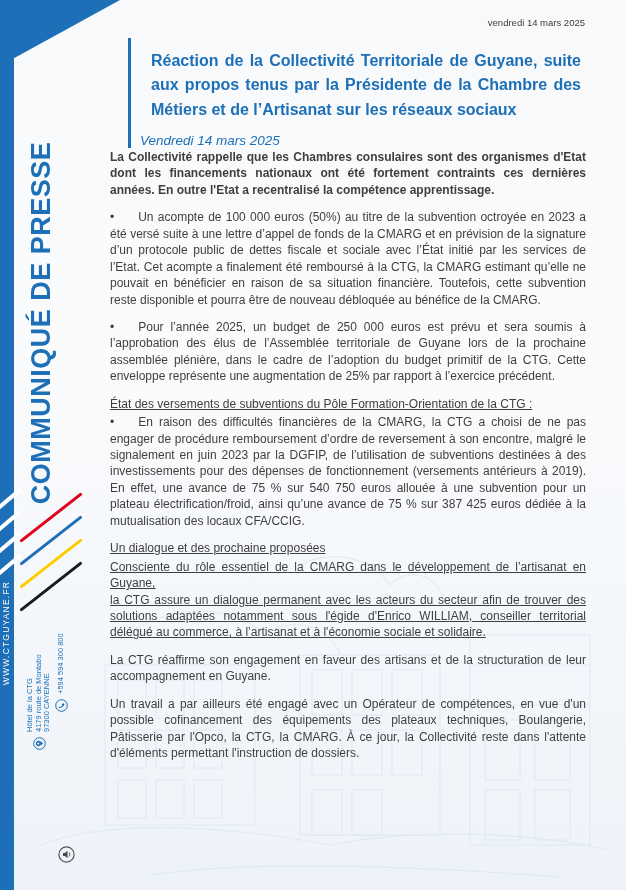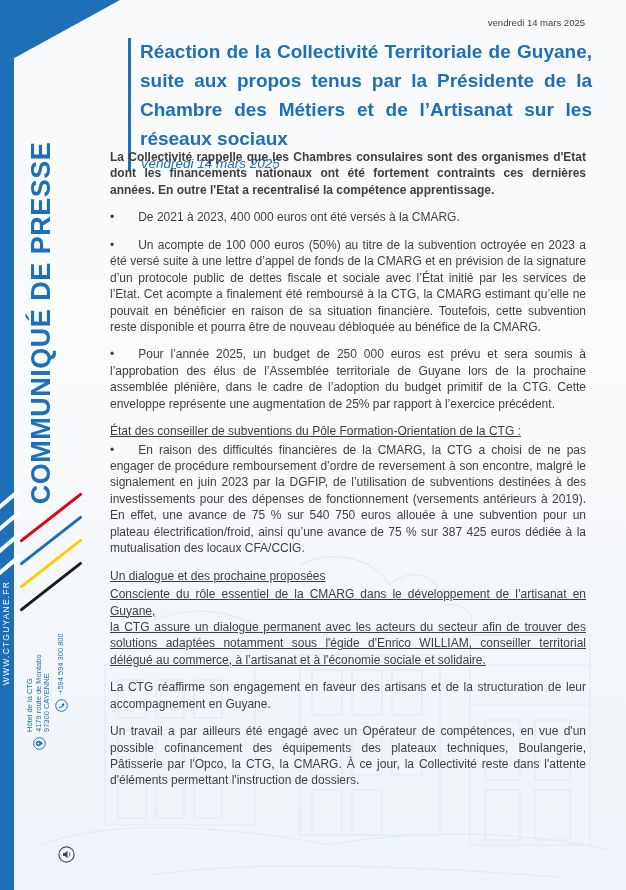--- a/index.html
+++ b/index.html
@@ -18,21 +18,21 @@
   
   .logo{position:absolute;left:28px;top:38px;width:92px;height:82px;}
   .logo-text{position:absolute;left:8px;top:32px;font-size:8px;line-height:9px;color:#8a8f94;}
   .logo-text .guyane{color:#2e9e4f;font-weight:bold;}
   
   .date-top{position:absolute;left:380px;top:17px;width:205px;text-align:right;
     font-size:9.5px;color:#3c3c3c;}
   
   .title-block{position:absolute;left:128px;top:38px;width:452px;border-left:3px solid #1d70b7;
     padding-left:9px;}
-  .title-block h1{margin:0;font-size:19px;line-height:1.52;font-weight:bold;color:#1d70b7;
+  .title-block h1{margin:11px;font-size:16px;line-height:1.52;font-weight:bold;color:#1d70b7;
     text-align:justify;}
   .title-block .subtitle{margin:2px 0 0;font-size:13.5px;font-style:italic;color:#1d70b7;}
   
   .body-col{position:absolute;left:110px;top:149px;width:476px;}
   .body-col p{margin:0 0 11px;font-size:12px;line-height:1.37;color:#3f3f3f;text-align:justify;}
   .body-col p.bold{font-weight:bold;}
   .body-col p.heading{text-decoration:underline;margin-bottom:2px;}
   .body-col p.prewrap{white-space:pre-line;text-decoration:underline;}
   .bullet-glyph{display:inline-block;}
   .bullet-tab{display:inline-block;width:24px;}
@@ -111,24 +111,23 @@
 
   <div class="date-top">vendredi 14 mars 2025</div>
 
   <div class="title-block">
     <h1>Réaction de la Collectivité Territoriale de Guyane, suite aux propos tenus par la Présidente de la Chambre des Métiers et de l’Artisanat sur les réseaux sociaux</h1>
     <p class="subtitle">Vendredi 14 mars 2025</p>
   </div>
 
   <div class="body-col">
     <p class="bold">La Collectivité rappelle que les Chambres consulaires sont des organismes d'Etat dont les financements nationaux ont été fortement contraints ces dernières années. En outre l'Etat a recentralisé la compétence apprentissage.</p>
-    <p class="bullet"><span class="bullet-glyph">•</span><span class="bullet-tab"></span><span>De 2021 à 2023, 400 000 euros ont été versés à la CMARG.</span></p>
     <p class="bullet"><span class="bullet-glyph">•</span><span class="bullet-tab"></span><span>Un acompte de 100 000 euros (50%) au titre de la subvention octroyée en 2023 a été versé suite à une lettre d’appel de fonds de la CMARG et en prévision de la signature d’un protocole public de dettes fiscale et sociale avec l’État initié par les services de l’Etat. Cet acompte a finalement été remboursé à la CTG, la CMARG estimant qu’elle ne pouvait en bénéficier en raison de sa situation financière. Toutefois, cette subvention reste disponible et pourra être de nouveau débloquée au bénéfice de la CMARG.</span></p>
     <p class="bullet"><span class="bullet-glyph">•</span><span class="bullet-tab"></span><span>Pour l’année 2025, un budget de 250 000 euros est prévu et sera soumis à l’approbation des élus de l’Assemblée territoriale de Guyane lors de la prochaine assemblée plénière, dans le cadre de l’adoption du budget primitif de la CTG.  Cette enveloppe représente une augmentation de 25% par rapport à l’exercice précédent.</span></p>
-    <p class="heading">État des conseiller de subventions du Pôle Formation-Orientation de la CTG :</p>
+    <p class="heading">État des versements de subventions du Pôle Formation-Orientation de la CTG :</p>
     <p class="bullet"><span class="bullet-glyph">•</span><span class="bullet-tab"></span><span>En raison des difficultés financières de la CMARG, la CTG a choisi de ne pas engager de procédure remboursement d’ordre de reversement à son encontre, malgré le signalement en juin 2023 par la DGFIP, de l’utilisation de subventions destinées à des investissements pour des dépenses de fonctionnement (versements antérieurs à 2019). En effet, une avance de 75 % sur 540 750 euros allouée à une subvention pour un plateau électrification/froid, ainsi qu’une avance de 75 % sur 387 425 euros dédiée à la mutualisation des locaux CFA/CCIG.</span></p>
     <p class="heading">Un dialogue et des prochaine proposées</p>
     <p class="normal prewrap">Consciente du rôle essentiel de la CMARG dans le développement de l’artisanat en Guyane,
 la CTG assure un dialogue permanent avec les acteurs du secteur afin de trouver des solutions adaptées notamment sous l'égide d'Enrico WILLIAM, conseiller territorial délégué au commerce, à l’artisanat et à l'économie sociale et solidaire.</p>
     <p class="normal">La CTG réaffirme son engagement en faveur des artisans et de la structuration de leur accompagnement en Guyane.</p>
     <p class="normal">Un travail a par ailleurs été engagé avec un Opérateur de compétences, en vue d'un possible cofinancement des équipements des plateaux techniques, Boulangerie, Pâtisserie par l'Opco, la CTG, la CMARG. À ce jour, la Collectivité reste dans l'attente d'éléments permettant l'instruction de dossiers.</p>
   </div>
 
   <div class="banner">COMMUNIQUÉ DE PRESSE</div>
 

